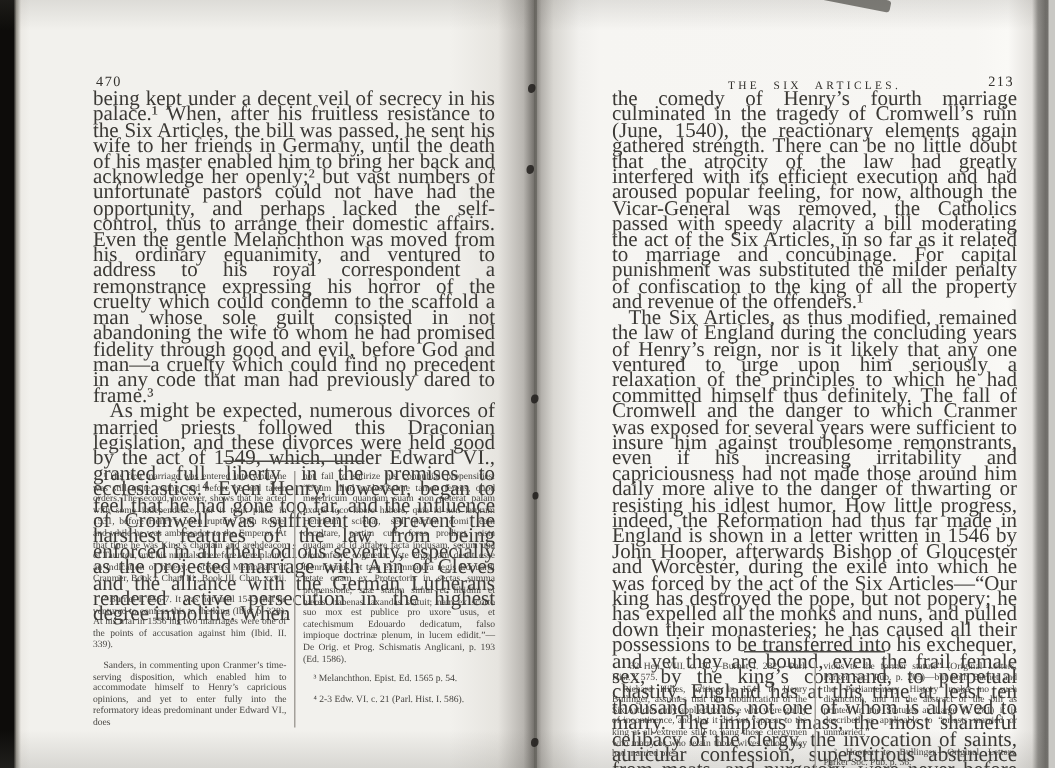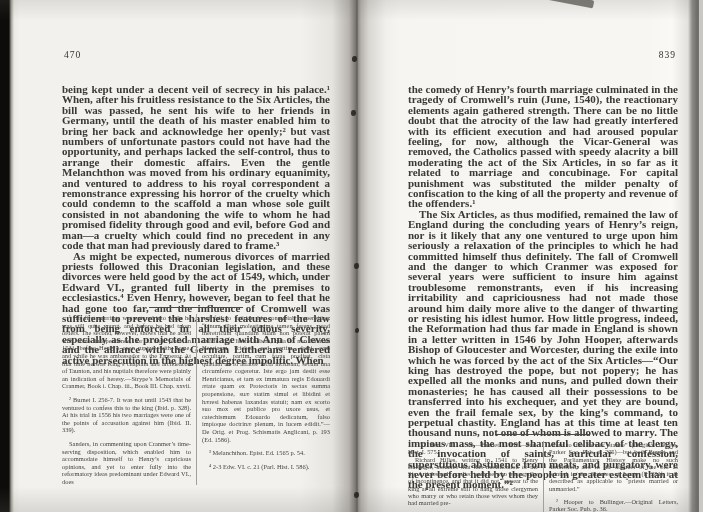--- a/index.html
+++ b/index.html
@@ -30,22 +30,22 @@
   .pb-right{left:408px;top:50px;width:270px;height:458px;}
 
   .phead{position:absolute;top:0;left:0;width:100%;height:14px;}
   .pagenum{position:absolute;top:0;font-size:9.5px;letter-spacing:1px;color:#33312d;}
   .pagenum.pn-left{left:2px;}
   .pagenum.pn-right{right:2px;}
   .running{position:absolute;top:2px;left:0;width:100%;text-align:center;
     font-size:7.6px;letter-spacing:2.2px;word-spacing:5px;color:#33312d;}
   .pb-right .running{top:2px;}
 
-  .pbody{position:absolute;top:34px;left:0;width:100%;
-    font-size:11px;line-height:10.4px;text-align:justify;font-weight:bold;}
+  .pbody{position:absolute;top:12px;left:0;width:100%;
+    font-size:14px;line-height:10.4px;text-align:justify;}
   .pbody p{margin:0;}
   .pbody p.ind{text-indent:11px;}
 
   .fnrule{position:absolute;left:50%;transform:translateX(-50%);
     width:94px;height:1px;background:#4c4a46;}
   .pb-left .fnrule{top:257px;}
   .pb-right .fnrule{top:384px;}
 
   .fnotes{position:absolute;left:0;width:100%;display:flex;}
   .pb-left .fnotes{top:264px;}
@@ -90,21 +90,22 @@
       <div class="fncol c2">
         <p>not fail to satirize his connubial propensities. “Unum illud molestissime tamen ferens, quod meretricum quandam suam non poterat palam uxoris loco libere habere, quia id non laturum Henricum sciebat, sed partim domi eam occultare, partim cum foras prodiret, cista quadam ad id affabre facta inclusam, secum una circumferre cogeretur. Iste ergo jam desiit esse Henricianus, et tam ex immatura regis Edouardi ætate quam ex Protectoris in sectas summa propensione, suæ statim simul et libidini et hæresi habenas laxandas statuit; nam ex scorto suo mox est publice pro uxore usus, et catechismum Edouardo dedicatum, falso impioque doctrinæ plenum, in lucem edidit.”—De Orig. et Prog. Schismatis Anglicani, p. 193 (Ed. 1586).</p>
         <p class="ind gap">³ Melanchthon. Epist. Ed. 1565 p. 54.</p>
         <p class="ind gap">⁴ 2-3 Edw. VI. c. 21 (Parl. Hist. I. 586).</p>
       </div>
     </div>
   </div>
 
   <div class="page-block pb-right">
     <div class="phead">
-      <span class="pagenum pn-right">839</span>
+      <span class="running">THE SIX ARTICLES.</span>
+      <span class="pagenum pn-right">213</span>
     </div>
     <div class="pbody">
       <p>the comedy of Henry’s fourth marriage culminated in the tragedy of Cromwell’s ruin (June, 1540), the reactionary elements again gathered strength. There can be no little doubt that the atrocity of the law had greatly interfered with its efficient execution and had aroused popular feeling, for now, although the Vicar-General was removed, the Catholics passed with speedy alacrity a bill moderating the act of the Six Articles, in so far as it related to marriage and concubinage. For capital punishment was substituted the milder penalty of confiscation to the king of all the property and revenue of the offenders.¹</p>
       <p class="ind">The Six Articles, as thus modified, remained the law of England during the concluding years of Henry’s reign, nor is it likely that any one ventured to urge upon him seriously a relaxation of the principles to which he had committed himself thus definitely. The fall of Cromwell and the danger to which Cranmer was exposed for several years were sufficient to insure him against troublesome remonstrants, even if his increasing irritability and capriciousness had not made those around him daily more alive to the danger of thwarting or resisting his idlest humor. How little progress, indeed, the Reformation had thus far made in England is shown in a letter written in 1546 by John Hooper, afterwards Bishop of Gloucester and Worcester, during the exile into which he was forced by the act of the Six Articles—“Our king has destroyed the pope, but not popery; he has expelled all the monks and nuns, and pulled down their monasteries; he has caused all their possessions to be transferred into his exchequer, and yet they are bound, even the frail female sex, by the king’s command, to perpetual chastity. England has at this time at least ten thousand nuns, not one of whom is allowed to marry. The impious mass, the most shameful celibacy of the clergy, the invocation of saints, auricular confession, superstitious abstinence from meats, and purgatory, were never before held by the people in greater esteem than at the present moment.”²</p>
     </div>
     <div class="fnrule"></div>
     <div class="fnotes">
       <div class="fncol c1">
         <p class="ind">¹ 32 Hen. VIII. c. 10.—Burnet I. 282.—Parl. Hist. I. 575.</p>
         <p class="ind">Richard Hilles, writing in 1541 to Henry Bullinger, assumes that this modification of the Six Articles only applied to those who were guilty of incontinence, and that it did not “appear to the king at all extreme still to hang those clergymen who marry or who retain those wives whom they had married pre-</p>

